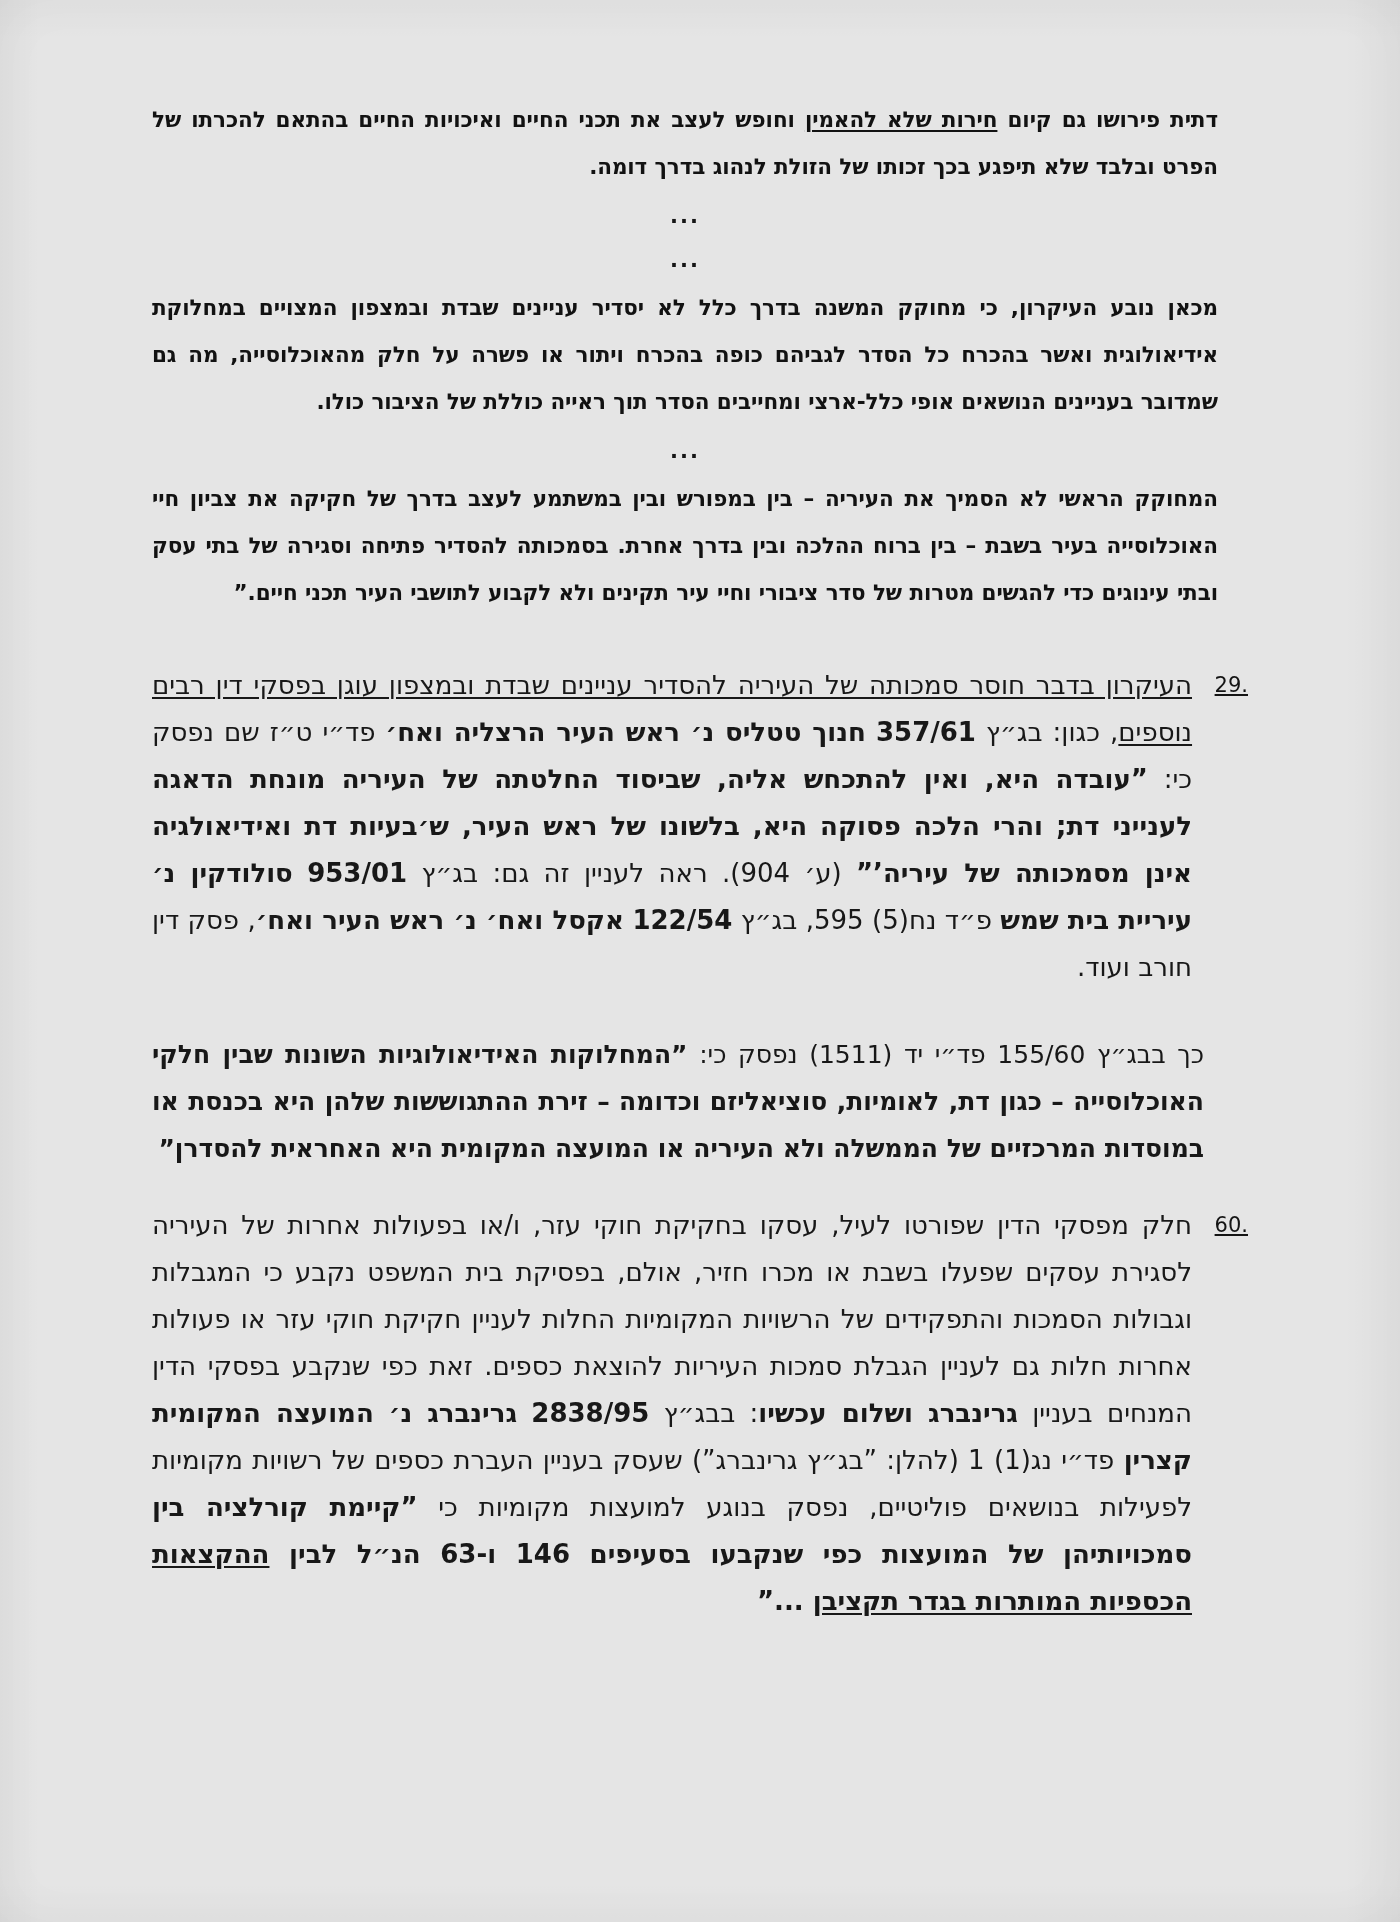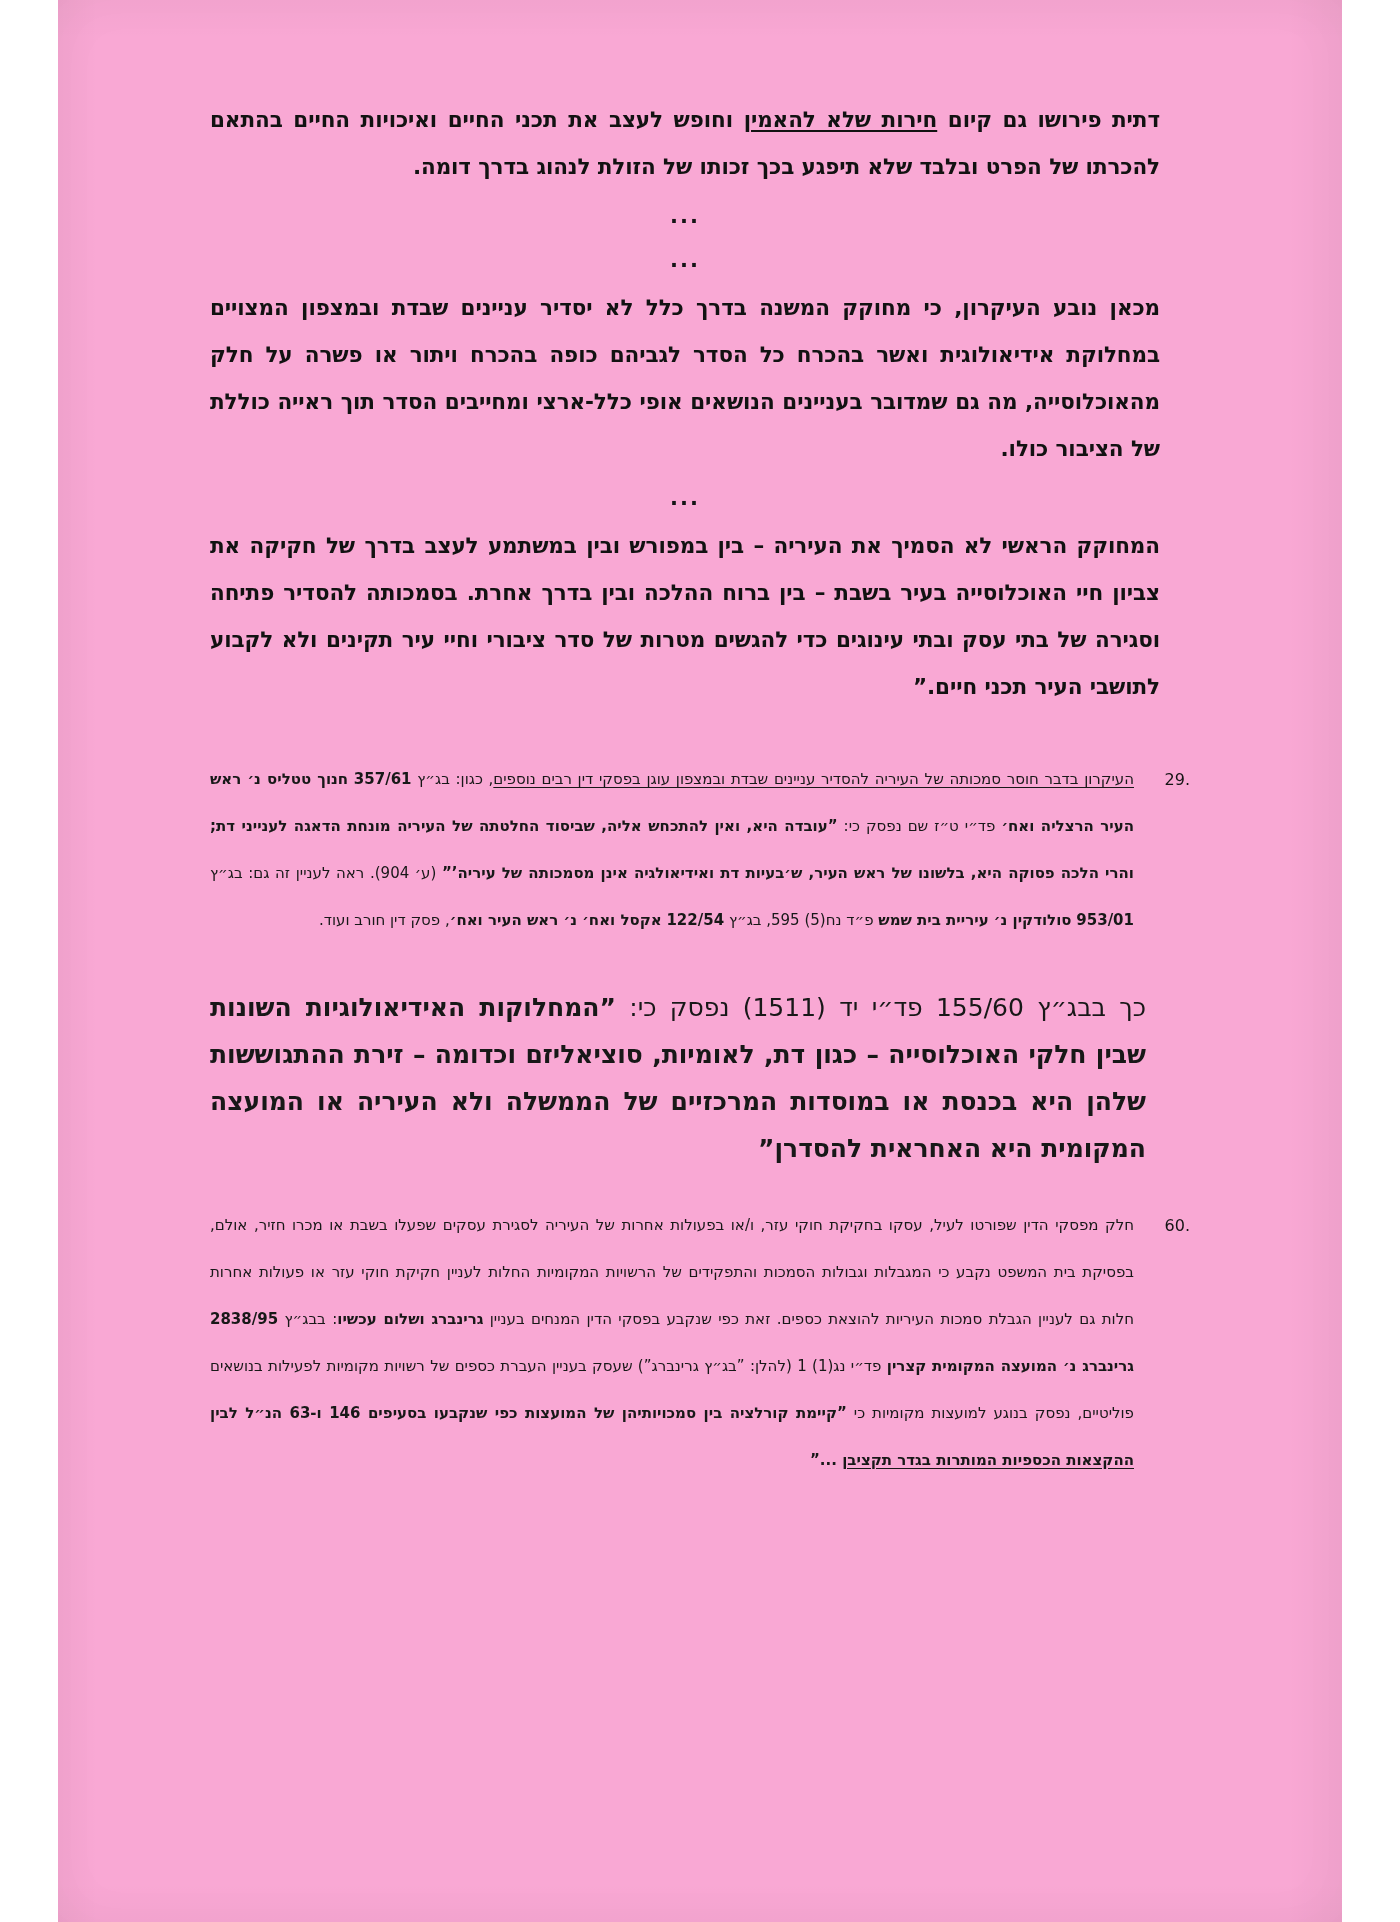--- a/index.html
+++ b/index.html
@@ -6,24 +6,24 @@
   html, body {
     margin: 0;
     padding: 0;
     background: #ffffff;
   }
   body {
     font-family: "DejaVu Sans", "Liberation Sans", sans-serif;
   }
   .page {
     position: relative;
-    width: 1284px;
+    width: 1400px;
     height: 1922px;
     margin: 0 auto;
-    background: #f9a8d4;
+    background: #e5e5e5;
     overflow: hidden;
     
     box-shadow: inset 0 0 60px rgba(0,0,0,0.025);
   }
   .scan-noise {
     position: absolute;
     inset: 0;
     pointer-events: none;
     background:
       linear-gradient(to left, rgba(0,0,0,0.035) 0px, rgba(0,0,0,0.0) 55px),
@@ -67,31 +67,32 @@
 
   
   .clause {
     display: flex;
     flex-direction: row;
     align-items: flex-start;
     margin-top: 34px;
   }
   .clause-num {
     flex: 0 0 46px;
-    font-size: 16px;
+    font-size: 21px;
     line-height: 47px;
     color: #141414;
     text-align: right;
     padding-left: 10px;
     direction: ltr;
     unicode-bidi: isolate;
+    text-decoration: underline;
   }
   .clause-body {
     flex: 1 1 auto;
-    font-size: 15px;
+    font-size: 26px;
     line-height: 47px;
     text-align: justify;
     text-justify: inter-word;
     color: #141414;
   }
   .clause-body.clause-29 { font-weight: normal; }
 
   .sub-quote {
     margin-top: 40px;
     padding: 0 44px 0 0;

